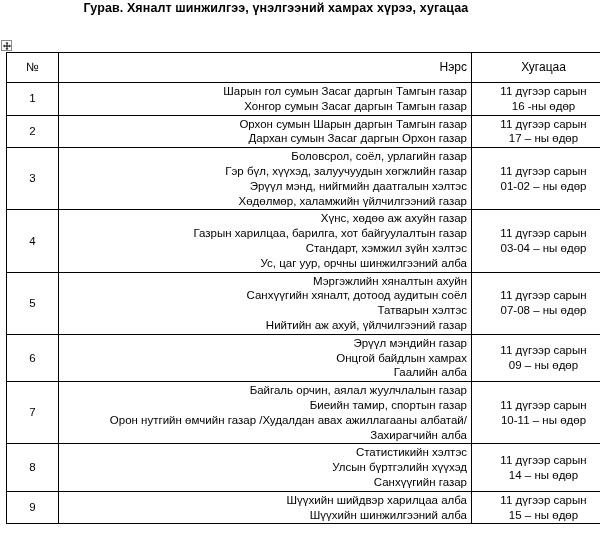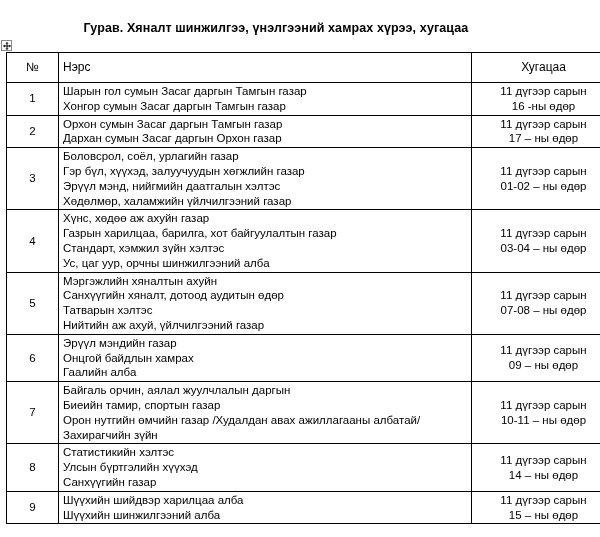--- a/index.html
+++ b/index.html
@@ -5,21 +5,21 @@
   html,body { margin:0; padding:0; }
   body {
     width:600px; height:537px;
     background:#ffffff;
     font-family:"Liberation Sans", sans-serif;
     color:#000000;
     position:relative;
     overflow:hidden;
   }
   .doc-title {
-    position:absolute; top:21px; left:0; width:552px;
+    position:absolute; top:1px; left:0; width:552px;
     text-align:center;
     font-size:12.5px; font-weight:bold;
     letter-spacing:0.1px;
   }
   .table-wrap {
     position:absolute; left:6px; top:52px;
   }
   table.main-table {
     border-collapse:collapse;
     table-layout:fixed;
@@ -32,21 +32,21 @@
     vertical-align:middle;
     padding:1px 4px;
   }
   .header-row td {
     height:27px;
     text-align:center;
     font-size:12px;
     padding:0 2px;
   }
   td.c-num  { width:43px;  text-align:center; }
-  td.c-name { width:404px; text-align:left; padding-left:5px; }
+  td.c-name { width:404px; text-align:right; padding-left:5px; }
   td.c-time { width:135px; text-align:center; padding-left:2px; padding-right:2px; }
   .move-handle {
     position:absolute; left:-5px; top:-12px;
     width:9px; height:9px;
     border:1px solid #8a8a8a;
     background:#ffffff;
     display:flex; align-items:center; justify-content:center;
   }
   .move-handle svg { display:block; }
 </style>
@@ -81,21 +81,21 @@
         </td>
         <td class="c-time">
           <div>11 дүгээр сарын</div>
           <div>16 -ны өдөр</div>
         </td>
       </tr>
 
       <tr>
         <td class="c-num">2</td>
         <td class="c-name">
-          <div>Орхон сумын Засаг даргын Тамгын газар</div>
+          <div>Орхон сумын Шарын даргын Тамгын газар</div>
           <div>Дархан сумын Засаг даргын Орхон газар</div>
         </td>
         <td class="c-time">
           <div>11 дүгээр сарын</div>
           <div>17 – ны өдөр</div>
         </td>
       </tr>
 
       <tr>
         <td class="c-num">3</td>
@@ -122,21 +122,21 @@
         <td class="c-time">
           <div>11 дүгээр сарын</div>
           <div>03-04 – ны өдөр</div>
         </td>
       </tr>
 
       <tr>
         <td class="c-num">5</td>
         <td class="c-name">
           <div>Мэргэжлийн хяналтын ахуйн</div>
-          <div>Санхүүгийн хяналт, дотоод аудитын өдөр</div>
+          <div>Санхүүгийн хяналт, дотоод аудитын соёл</div>
           <div>Татварын хэлтэс</div>
           <div>Нийтийн аж ахуй, үйлчилгээний газар</div>
         </td>
         <td class="c-time">
           <div>11 дүгээр сарын</div>
           <div>07-08 – ны өдөр</div>
         </td>
       </tr>
 
       <tr>
@@ -148,24 +148,24 @@
         </td>
         <td class="c-time">
           <div>11 дүгээр сарын</div>
           <div>09 – ны өдөр</div>
         </td>
       </tr>
 
       <tr>
         <td class="c-num">7</td>
         <td class="c-name">
-          <div>Байгаль орчин, аялал жуулчлалын даргын</div>
+          <div>Байгаль орчин, аялал жуулчлалын газар</div>
           <div>Биеийн тамир, спортын газар</div>
           <div>Орон нутгийн өмчийн газар /Худалдан авах ажиллагааны албатай/</div>
-          <div>Захирагчийн зүйн</div>
+          <div>Захирагчийн алба</div>
         </td>
         <td class="c-time">
           <div>11 дүгээр сарын</div>
           <div>10-11 – ны өдөр</div>
         </td>
       </tr>
 
       <tr>
         <td class="c-num">8</td>
         <td class="c-name">

